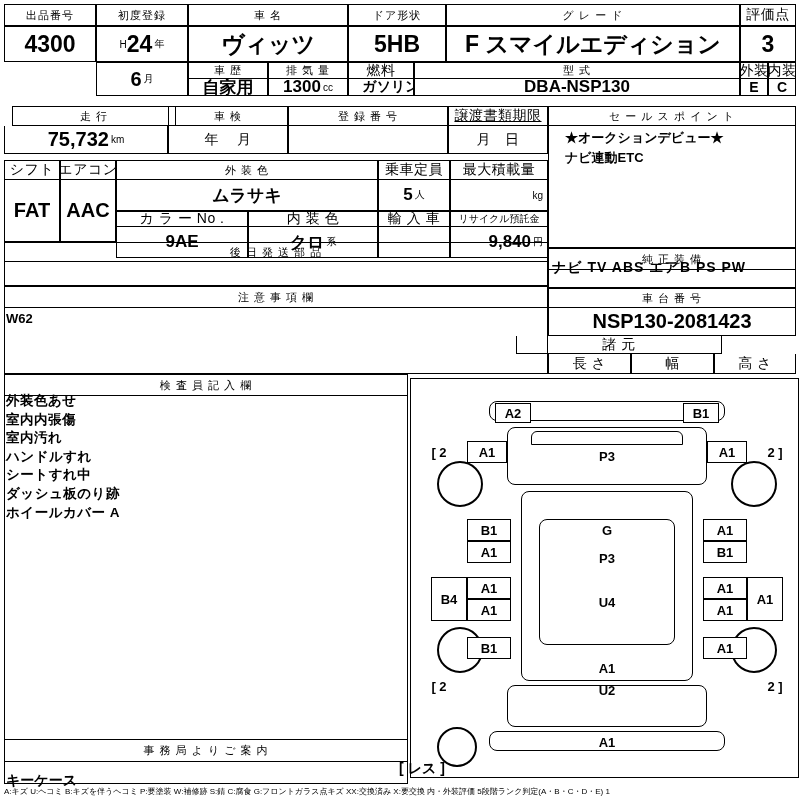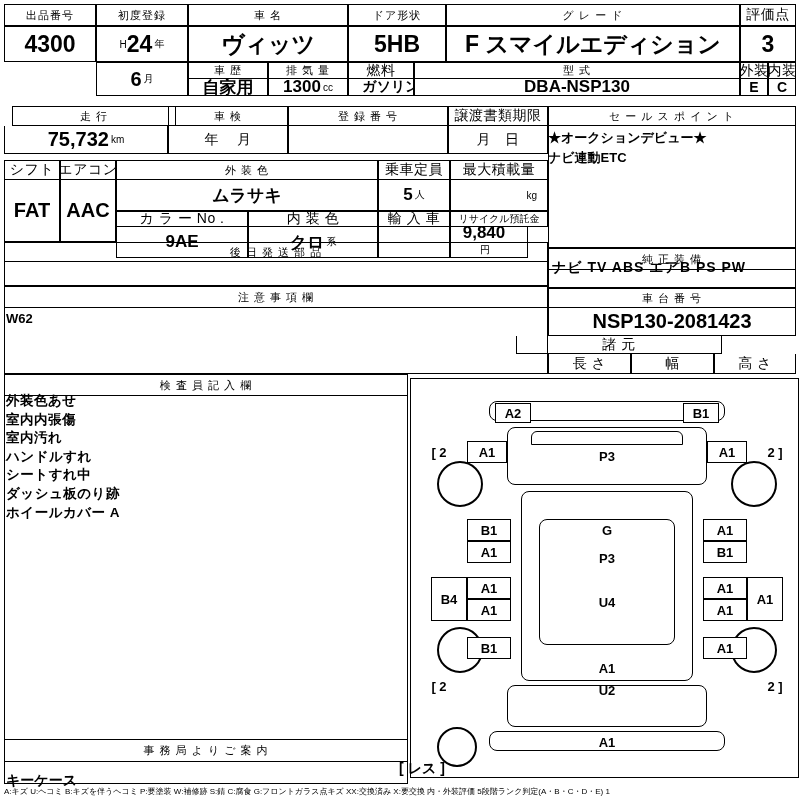--- a/index.html
+++ b/index.html
@@ -29,40 +29,41 @@
     justify-content: center;
     overflow: hidden;
     white-space: nowrap;
   }
   .lbl { font-size: 11px; letter-spacing: 1px; }
   .lbl-sm { font-size: 14px; letter-spacing: 0.5px; }
   .val { font-size: 20px; font-weight: bold; }
   .val-lg { font-size: 23px; font-weight: bold; }
   .val-md { font-size: 17px; font-weight: bold; }
   .val-sm { font-size: 14px; font-weight: bold; }
-  .right { justify-content: flex-end; padding-right: 10px; }
+  .right { justify-content: flex-end; padding-right: 4px; }
   .sub { font-size: 10px; font-weight: normal; margin-left: 2px; }
   .sup { font-size: 10px; font-weight: normal; vertical-align: super; }
   .tiny { font-size: 8.5px; letter-spacing: 0; }
   .insp-list {
     position: absolute;
     left: 6px;
     top: 392px;
     font-size: 13.5px;
     font-weight: bold;
     line-height: 18.6px;
     letter-spacing: 0.5px;
   }
   .sales-list {
     position: absolute;
     left: 548px;
     top: 128px;
     font-size: 13px;
     font-weight: bold;
     line-height: 20px;
+    padding-left: 17px;
   }
   .notes-val {
     position: absolute;
     left: 6px;
     top: 311px;
     font-size: 13px;
     font-weight: bold;
   }
   .equip-val {
     position: absolute;
@@ -241,21 +242,21 @@
     <span class="lbl-sm">月</span>
   </div>
 
   <div class="box" style="left:288px;top:106px;width:160px;height:20px;">
     <span class="lbl">登 録 番 号</span>
   </div>
   <div class="box" style="left:288px;top:126px;width:160px;height:28px;border-top:none;">
     <span class="val-sm"></span>
   </div>
 
-  <div class="box" style="left:448px;top:106px;width:100px;height:20px;">
+  <div class="box" style="left:448px;top:106px;width:100px;height:20px;text-decoration:underline;">
     <span class="lbl-sm">譲渡書類期限</span>
   </div>
   <div class="box" style="left:448px;top:126px;width:100px;height:28px;border-top:none;">
     <span class="lbl-sm" style="margin-right:14px;">月</span>
     <span class="lbl-sm">日</span>
   </div>
 
   <div class="box" style="left:548px;top:106px;width:248px;height:20px;">
     <span class="lbl">セ ー ル ス ポ イ ン ト</span>
   </div>
@@ -319,21 +320,21 @@
   <div class="box" style="left:378px;top:211px;width:72px;height:16px;">
     <span class="lbl-sm">輸 入 車</span>
   </div>
   <div class="box" style="left:378px;top:227px;width:72px;height:31px;border-top:none;">
     <span class="val-sm"></span>
   </div>
 
   <div class="box" style="left:450px;top:211px;width:98px;height:16px;">
     <span class="tiny" style="font-size:10px;">リサイクル預託金</span>
   </div>
-  <div class="box right" style="left:450px;top:227px;width:78px;height:31px;border-top:none;flex-direction:column;">
+  <div class="box right" style="left:450px;top:227px;width:98px;height:31px;border-top:none;">
     <span class="val-md">9,840</span>
     <span class="sub">円</span>
   </div>
 
   <div class="box" style="left:4px;top:242px;width:544px;height:20px;">
     <span class="lbl">後 日 発 送 部 品</span>
   </div>
   <div class="box" style="left:4px;top:262px;width:544px;height:24px;border-top:none;">
     <span class="val-sm"></span>
   </div>

